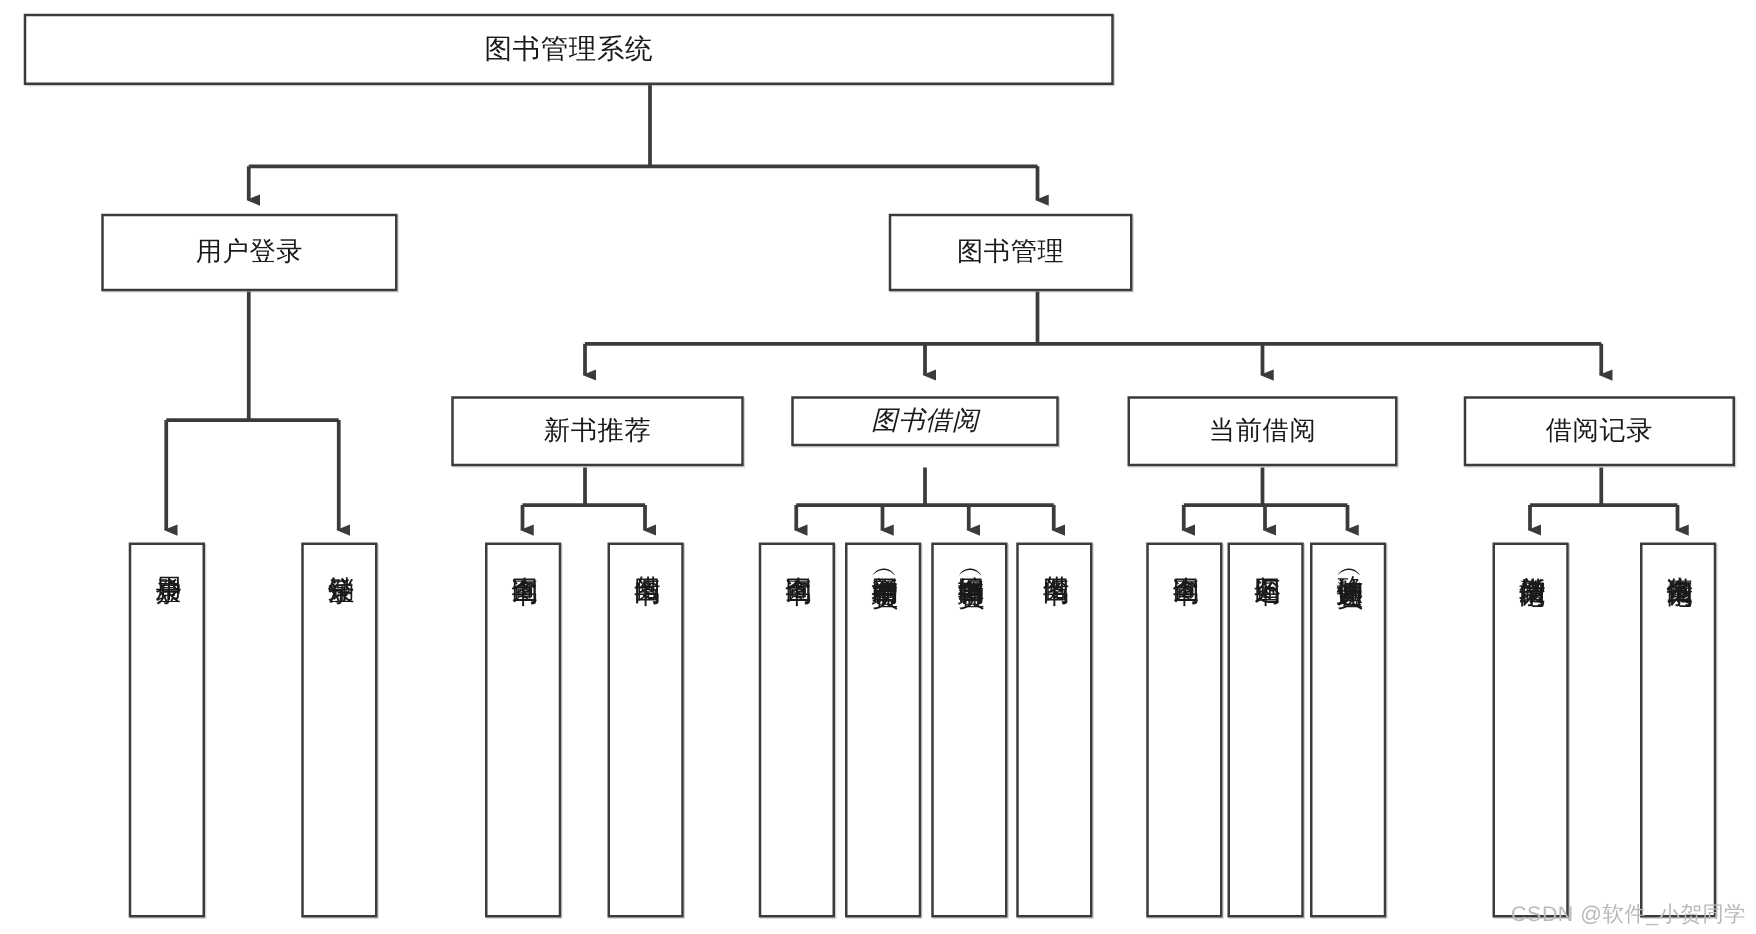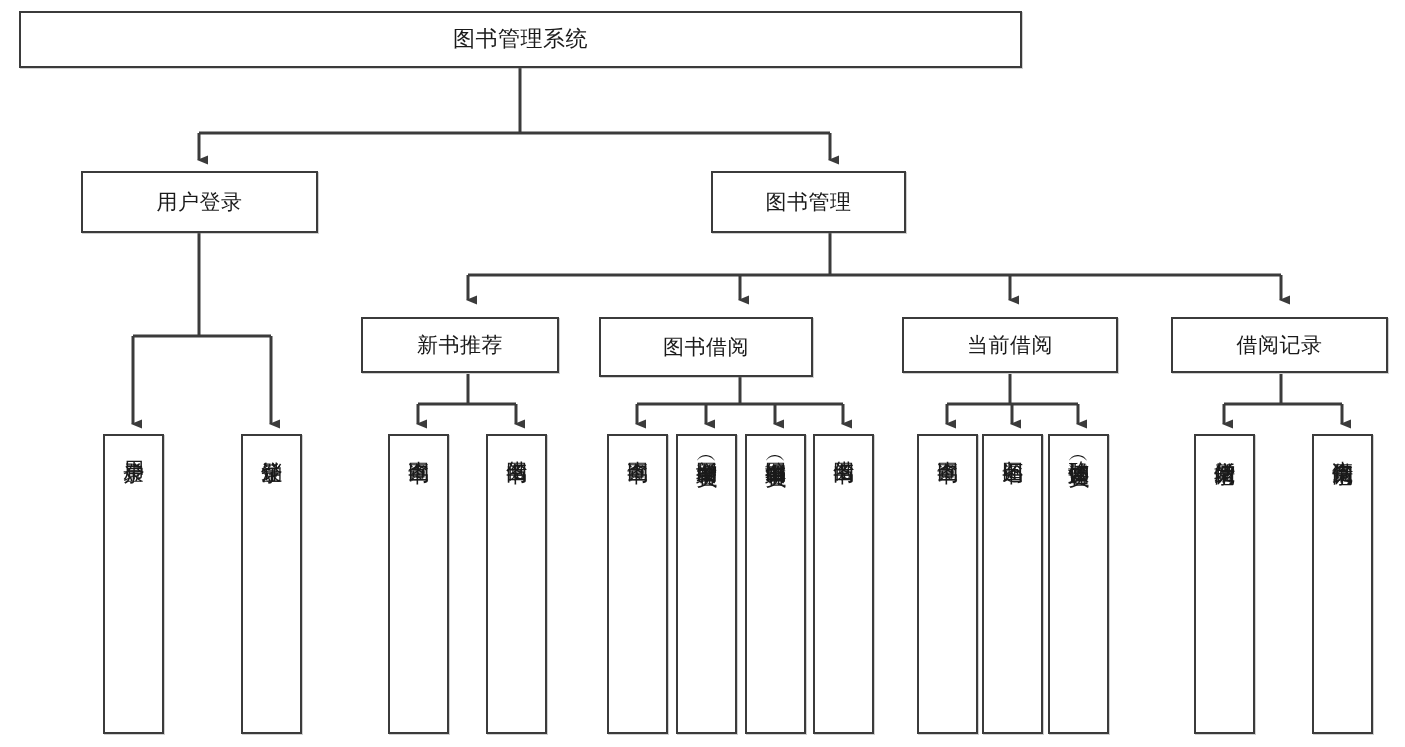--- a/index.html
+++ b/index.html
@@ -116,35 +116,35 @@
       <path d="M1012,404 L1012,424" marker-end="url(#arrow)"></path>
       <path d="M1078,404 L1078,424" marker-end="url(#arrow)"></path>
 
       <path d="M1281,374 L1281,404"></path>
       <path d="M1224,404 L1342,404"></path>
       <path d="M1224,404 L1224,424" marker-end="url(#arrow)"></path>
       <path d="M1342,404 L1342,424" marker-end="url(#arrow)"></path>
     </g>
   </svg>
 
-  <div class="node horiz root" style="left:19px; top:11px; width:1003px; height:57px;">
+  <div class="node horiz root" style="left:19px; top:11px; width:872px; height:57px;">
     <span class="lbl">图书管理系统</span>
   </div>
 
   <div class="node horiz" style="left:81px; top:171px; width:237px; height:62px;">
     <span class="lbl">用户登录</span>
   </div>
   <div class="node horiz" style="left:711px; top:171px; width:195px; height:62px;">
     <span class="lbl">图书管理</span>
   </div>
 
-  <div class="node horiz" style="left:361px; top:317px; width:198px; height:56px;">
+  <div class="node horiz" style="left:361px; top:317px; width:234px; height:56px;">
     <span class="lbl">新书推荐</span>
   </div>
-  <div class="node horiz" style="left:599px; top:317px; width:214px; height:60px;">
+  <div class="node horiz" style="left:633px; top:317px; width:214px; height:40px;font-style:italic;">
     <span class="lbl">图书借阅</span>
   </div>
   <div class="node horiz" style="left:1171px; top:317px; width:217px; height:56px;">
     <span class="lbl">借阅记录</span>
   </div>
   <div class="node horiz" style="left:902px; top:317px; width:216px; height:56px;">
     <span class="lbl">当前借阅</span>
   </div>
 
   <div class="node vert" style="left:103px; top:434px; width:61px; height:300px;">
@@ -184,14 +184,15 @@
     <span class="lbl">确认归还（管理员）</span>
   </div>
 
   <div class="node vert" style="left:1194px; top:434px; width:61px; height:300px;">
     <span class="lbl">新增借阅记录</span>
   </div>
   <div class="node vert" style="left:1312px; top:434px; width:61px; height:300px;">
     <span class="lbl">查询借阅记录</span>
   </div>
 
+  <div class="watermark">CSDN @软件_小贺同学</div>
 
 </div>
 
 </body></html>

